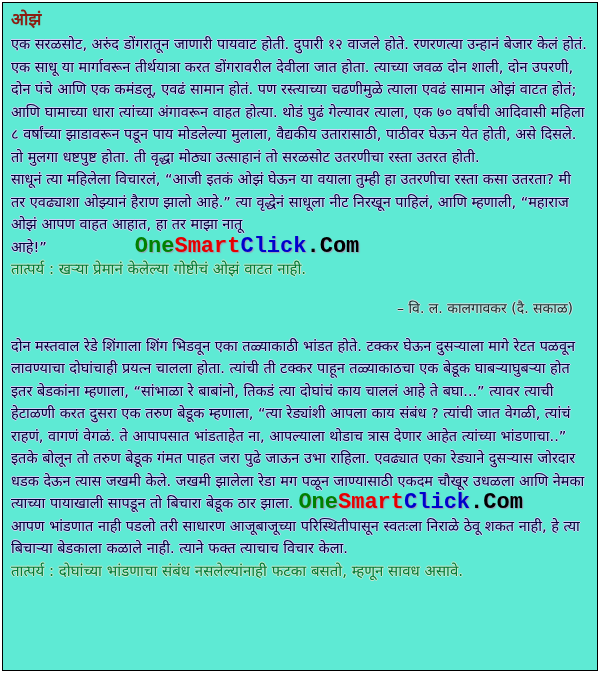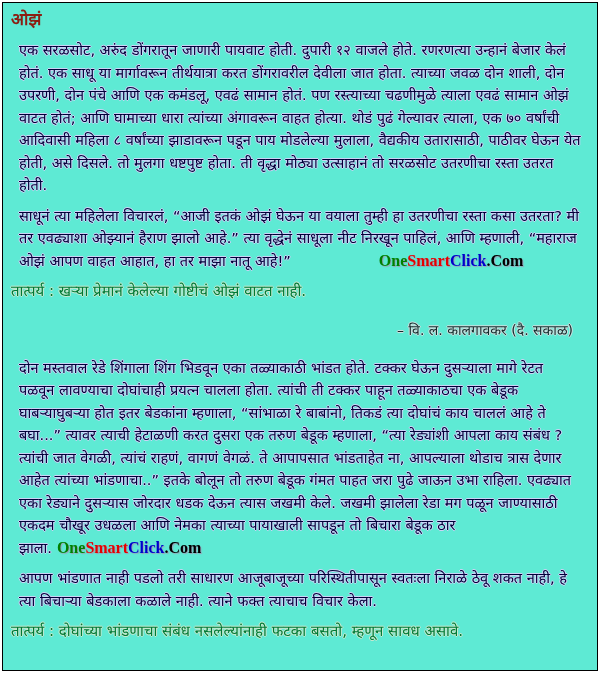--- a/index.html
+++ b/index.html
@@ -26,42 +26,42 @@
     font-size: 17px;
     font-weight: bold;
     color: #8b1e12;
     margin: 2px 0 2px 0;
     line-height: 23px;
   }
   .body-para {
     font-size: 14.5px;
     line-height: 22.5px;
     color: #000038;
-    margin: 8px;
+    margin: 0;
     text-shadow: 1px 0 0 #ccd2f6, -1px 0 0 #ccd2f6, 0 1px 0 #ccd2f6, 0 -1px 0 #ccd2f6;
   }
   .moral {
     font-size: 15px;
     line-height: 22.5px;
     color: #007a36;
     margin: 0;
     text-shadow: 1px 0 0 #c6e8cf, -1px 0 0 #c6e8cf, 0 1px 0 #c6e8cf, 0 -1px 0 #c6e8cf;
   }
   .attribution {
     font-size: 14px;
     line-height: 22px;
     color: #122e2e;
     margin: 16px;
     text-align: right;
     text-shadow: 1px 0 0 #cfdede, -1px 0 0 #cfdede, 0 1px 0 #cfdede, 0 -1px 0 #cfdede;
   }
   .watermark {
-    font-family: Liberation Serif, serif;
+    font-family: Liberation Mono, monospace;
     font-weight: bold;
-    font-size: 16px;
+    font-size: 22px;
     white-space: nowrap;
     text-shadow: 1px 1px 1px #9aa0b8;
   }
   .wm-center { margin-left: 88px; }
   .wm-inline { margin-left: 5px; }
 </style>
 </head>
 <body>
 
 <div class="page">

